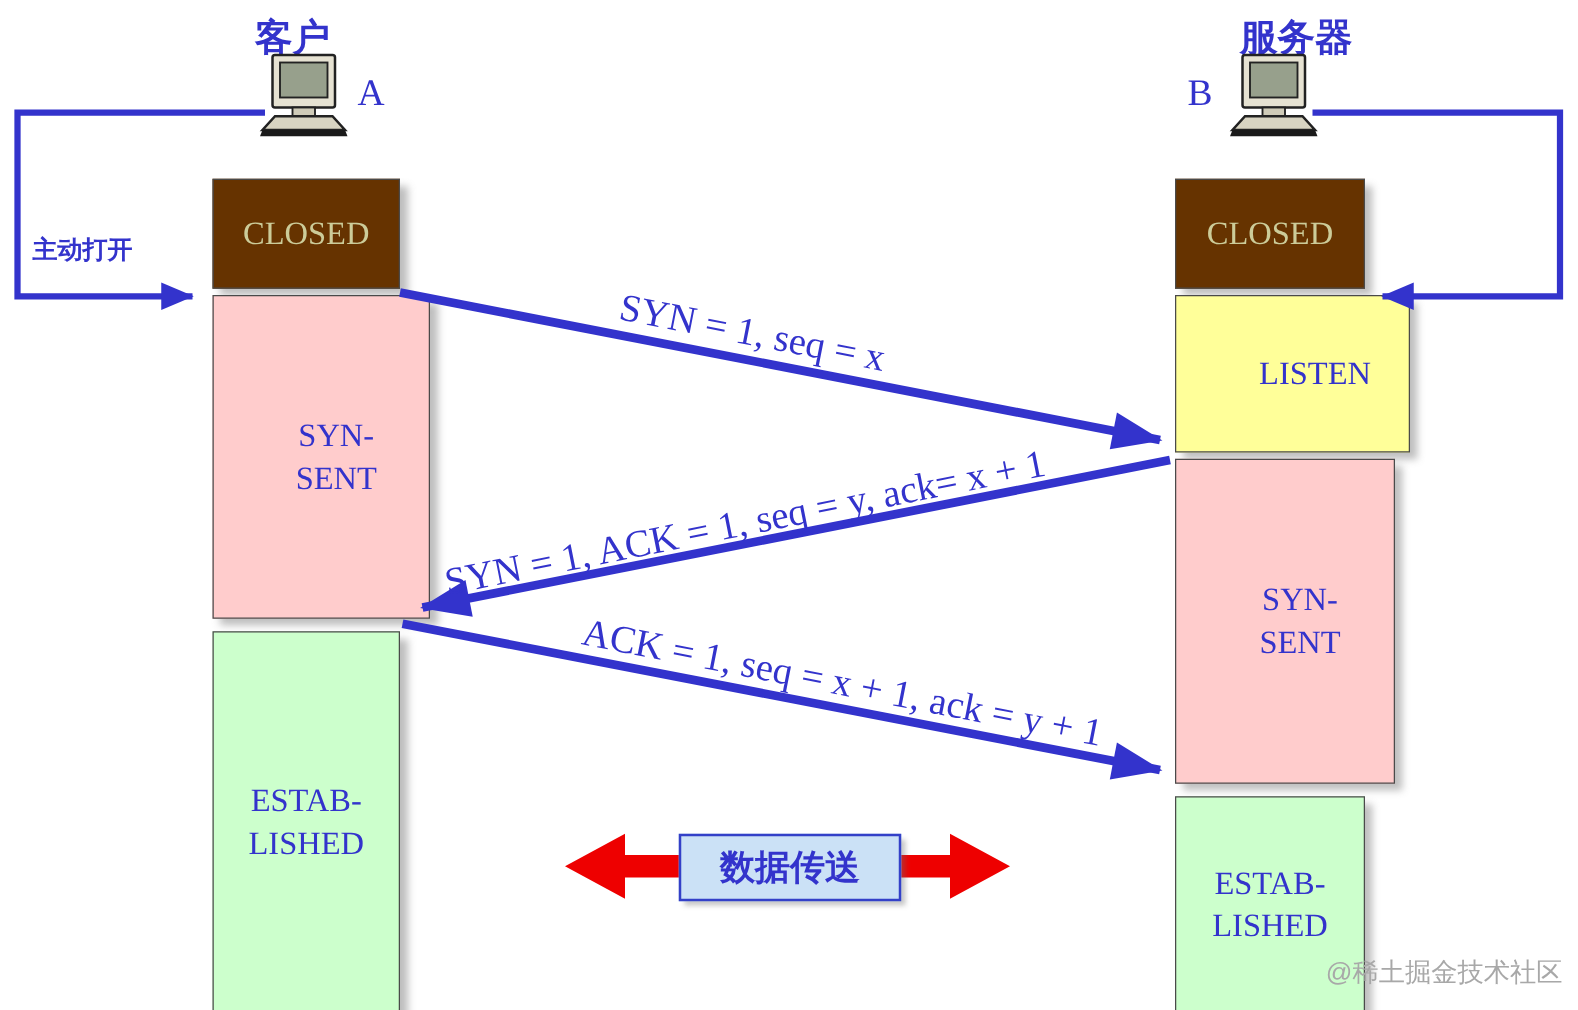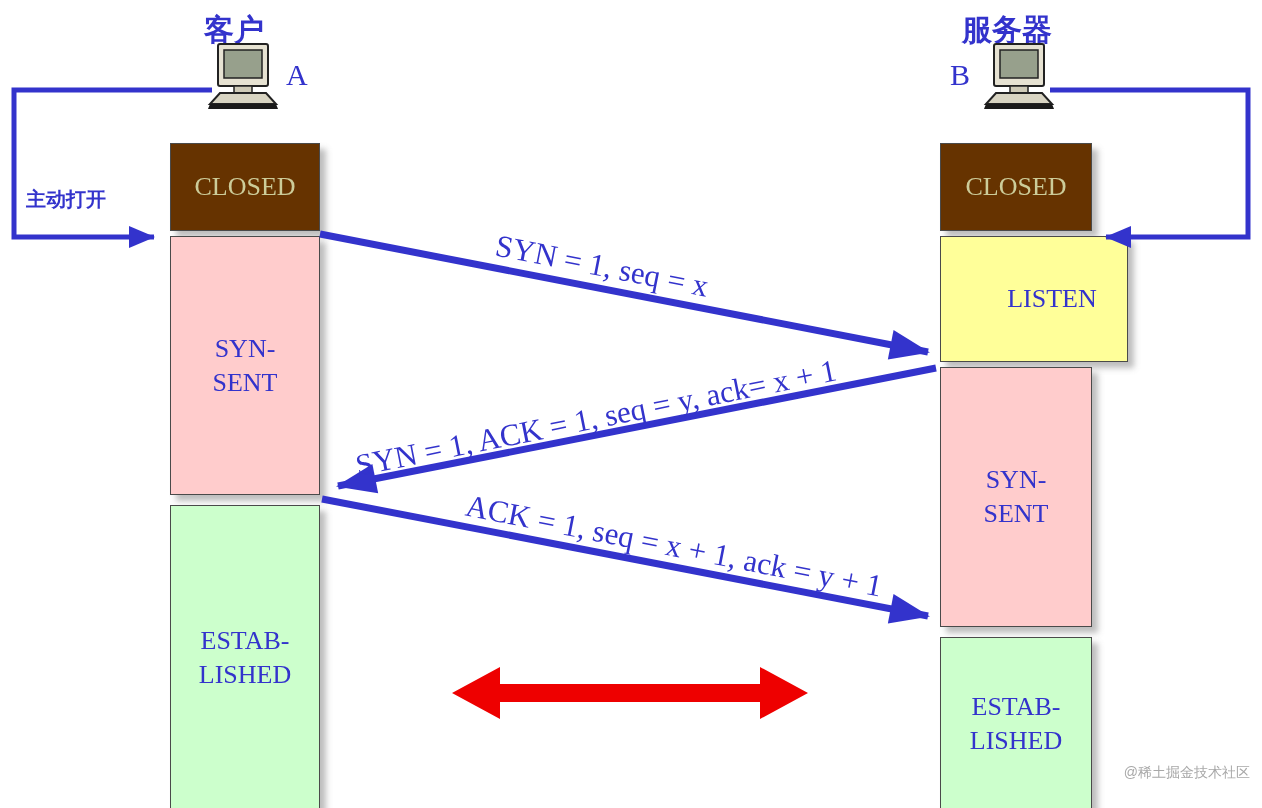--- a/index.html
+++ b/index.html
@@ -11,38 +11,38 @@
   
   .state-box {
     position:absolute; display:flex; flex-direction:column;
     align-items:center; justify-content:center;
     border:1px solid #4a4a4a;
     box-shadow:6px 6px 6px rgba(110,110,110,0.45);
     font-size:26px; color:#3333CC; line-height:1.3; 
     z-index:1;
   }
   .closed { background:#663300; color:#CCCC99; }
-  .pink   { background:#FFCCCC; }
+  .pink   { background:#FFCCCC;padding-left:24px; }
   .yellow { background:#FFFF99;padding-left:36px; }
   .green  { background:#CCFFCC; }
 
   #client-closed       { left:170px; top:143px; width:148px; height:86px; }
   #client-syn-sent     { left:170px; top:236px; width:148px; height:257px; }
   #client-established  { left:170px; top:505px; width:148px; height:303px; }
   #server-closed       { left:940px; top:143px; width:150px; height:86px; }
   #server-listen       { left:940px; top:236px; width:150px; height:124px; }
   #server-syn-rcvd     { left:940px; top:367px; width:150px; height:258px; }
   #server-established  { left:940px; top:637px; width:150px; height:171px; }
 
   
   .host-title {
     position:absolute; font-size:30px; font-weight:bold; color:#3333CC; z-index:2;
   }
   #client-title { left:204px; top:10px; }
-  #server-title { left:962px; top:10px; }
+  #server-title { left:992px; top:10px; }
 
   .node-label {
     position:absolute; font-size:30px; color:#3333CC; z-index:2;
   }
   #client-node-label { left:286px; top:58px; }
   #server-node-label { left:950px; top:58px; }
 
   .open-label {
     position:absolute; font-size:20px; font-weight:bold; color:#3333CC; z-index:2;
   }
@@ -68,21 +68,21 @@
     background:#CBE1F6; border:2px solid #3340C8;
     display:flex; align-items:center; justify-content:center;
     font-size:28px; font-weight:bold; color:#3333CC;
     box-shadow:4px 4px 4px rgba(110,110,110,0.4);
     z-index:4;
   }
 
   
   #watermark {
     position:absolute; right:12px; top:764px; color:#A8A8A8;
-    font-size:14px; font-family:"Liberation Sans", sans-serif; z-index:5;margin-left:38px;
+    font-size:21px; font-family:"Liberation Sans", sans-serif; z-index:5;margin-left:38px;
   }
 </style>
 </head>
 <body>
 
 <div class="canvas">
 
   <div class="host-title" id="client-title">客户</div>
   <div class="host-title" id="server-title">服务器</div>
 
@@ -153,16 +153,19 @@
 
     <line x1="322" y1="499" x2="928" y2="616" stroke="#3333CC" stroke-width="7" marker-end="url(#mArrow)"></line>
 
     <text class="msg-text" x="600" y="276" text-anchor="middle" transform="rotate(11.1 600 276)">SYN = 1, seq = x</text>
     <text class="msg-text" x="598" y="428" text-anchor="middle" transform="rotate(-11.3 598 428)">SYN = 1, ACK = 1, seq = y, ack= x + 1</text>
     <text class="msg-text" x="672" y="556" text-anchor="middle" transform="rotate(11.1 672 556)">ACK = 1, seq = x + 1, ack = y + 1</text>
 
     <polygon points="452,693 500,667 500,684 760,684 760,667 808,693 760,719 760,702 500,702 500,719" fill="#EE0000"></polygon>
   </svg>
 
+  <div id="transfer-box">
+    <span>数据传送</span>
+  </div>
 
   <div id="watermark">@稀土掘金技术社区</div>
 
 </div>
 
 </body></html>

